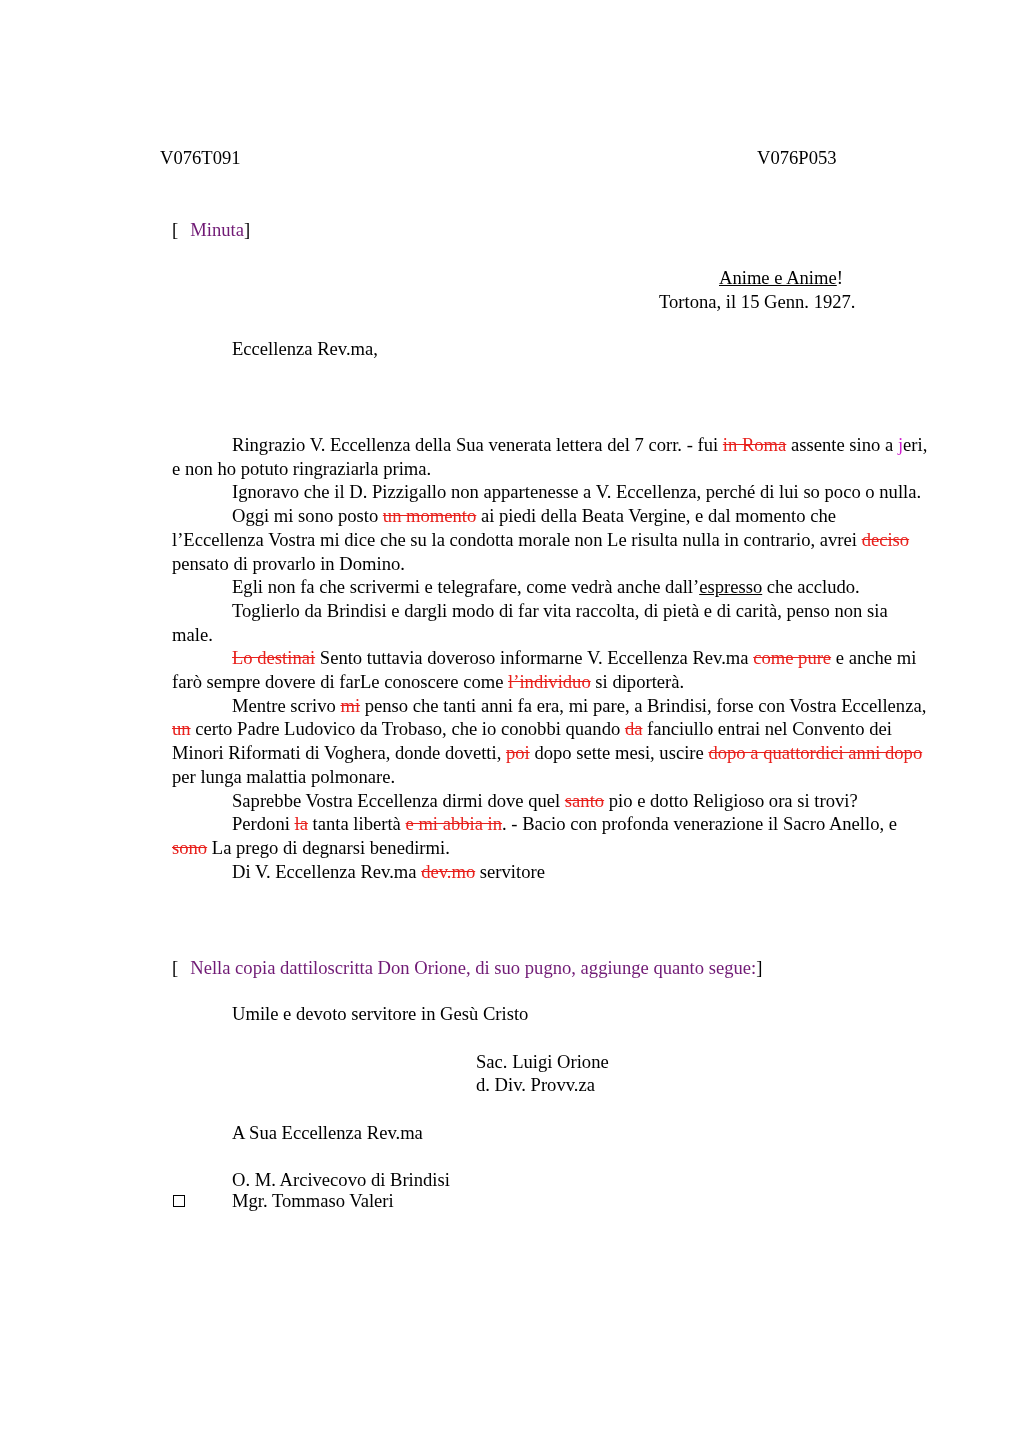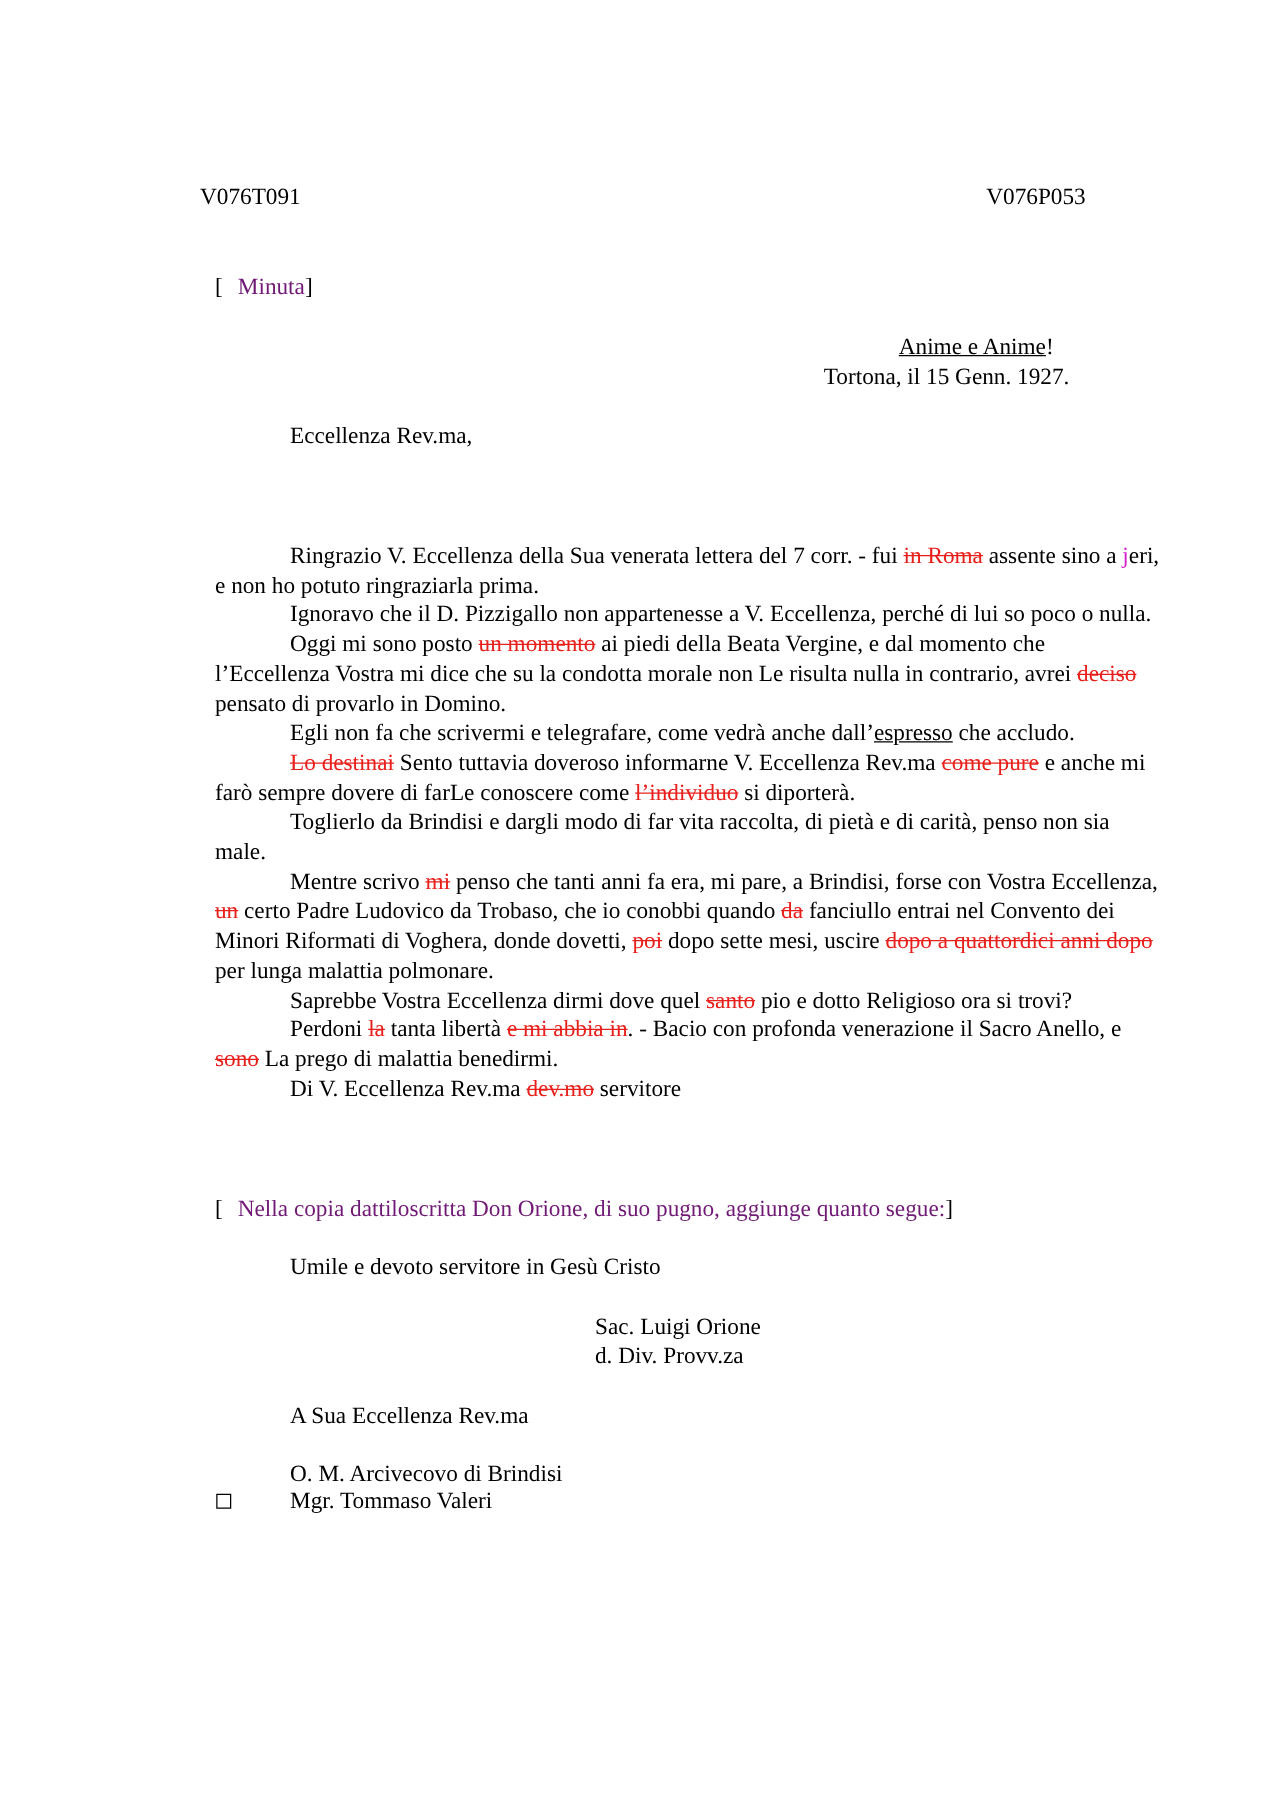--- a/index.html
+++ b/index.html
@@ -15,43 +15,43 @@
   .u { text-decoration: underline; }
   .para { position: absolute; left: 172px; width: 760px; }
   .para p { margin: 0; text-indent: 60px; }
   .indent { position: absolute; left: 232px; }
   .box { position: absolute; left: 173px; top: 1195px; width: 12px; height: 12px; border: 1.5px solid #000; box-sizing: border-box; }
 </style>
 </head>
 <body>
 
 <div class="abs" style="left:160px; top:146px;">V076T091</div>
-<div class="abs" style="left:757px; top:146px;margin-left:32px;">V076P053</div>
+<div class="abs" style="left:757px; top:146px;">V076P053</div>
 
 <div class="abs" style="left:172px; top:218px;">
   <span>[</span><span class="blue">Minuta</span><span>]</span>
 </div>
 
 <div class="abs" style="left:719px; top:266px;">
   <span class="u">Anime e Anime</span><span>!</span>
 </div>
 <div class="abs" style="left:659px; top:290px;">Tortona, il 15 Genn. 1927.</div>
 
 <div class="indent" style="top:337px;">Eccellenza Rev.ma,</div>
 
 <div class="para" style="top:385px;margin-top:48px;">
   <p><span>Ringrazio V. Eccellenza della Sua venerata lettera del 7 corr. - fui </span><span class="del">in Roma</span><span> assente sino a </span><span class="mag">j</span><span>eri, e non ho potuto ringraziarla prima.</span></p>
   <p>Ignoravo che il D. Pizzigallo non appartenesse a V. Eccellenza, perché di lui so poco o nulla.</p>
   <p><span>Oggi mi sono posto </span><span class="del">un momento</span><span> ai piedi della Beata Vergine, e dal momento che l’Eccellenza Vostra mi dice che su la condotta morale non Le risulta nulla in contrario, avrei </span><span class="del">deciso</span><span> pensato di provarlo in Domino.</span></p>
   <p><span>Egli non fa che scrivermi e telegrafare, come vedrà anche dall’</span><span class="u">espresso</span><span> che accludo.</span></p>
+  <p>Toglierlo da Brindisi e dargli modo di far vita raccolta, di pietà e di carità, penso non sia male.</p>
   <p><span class="del">Lo destinai</span><span> Sento tuttavia doveroso informarne V. Eccellenza Rev.ma </span><span class="del">come pure</span><span> e anche mi farò sempre dovere di farLe conoscere come </span><span class="del">l’individuo</span><span> si diporterà.</span></p>
-  <p>Toglierlo da Brindisi e dargli modo di far vita raccolta, di pietà e di carità, penso non sia male.</p>
   <p><span>Mentre scrivo </span><span class="del">mi</span><span> penso che tanti anni fa era, mi pare, a Brindisi, forse con Vostra Eccellenza, </span><span class="del">un</span><span> certo Padre Ludovico da Trobaso, che io conobbi quando </span><span class="del">da</span><span> fanciullo entrai nel Convento dei Minori Riformati di Voghera, donde dovetti, </span><span class="del">poi</span><span> dopo sette mesi, uscire </span><span class="del">dopo a quattordici anni dopo</span><span> per lunga malattia polmonare.</span></p>
   <p><span>Saprebbe Vostra Eccellenza dirmi dove quel </span><span class="del">santo</span><span> pio e dotto Religioso ora si trovi?</span></p>
-  <p><span>Perdoni </span><span class="del">la</span><span> tanta libertà </span><span class="del">e mi abbia in</span><span>. - Bacio con profonda venerazione il Sacro Anello, e </span><span class="del">sono</span><span> La prego di malattia benedirmi.</span></p>
+  <p><span>Perdoni </span><span class="del">la</span><span> tanta libertà </span><span class="del">e mi abbia in</span><span>. - Bacio con profonda venerazione il Sacro Anello, e </span><span class="del">sono</span><span> La prego di degnarsi benedirmi.</span></p>
   <p><span>Di V. Eccellenza Rev.ma </span><span class="del">dev.mo</span><span> servitore</span></p>
 </div>
 
 <div class="abs" style="left:172px; top:956px;">
   <span>[</span><span class="blue">Nella copia dattiloscritta Don Orione, di suo pugno, aggiunge quanto segue:</span><span>]</span>
 </div>
 
 <div class="indent" style="top:1002px;">Umile e devoto servitore in Gesù Cristo</div>
 
 <div class="abs" style="left:476px; top:1050px;">Sac. Luigi Orione</div>

